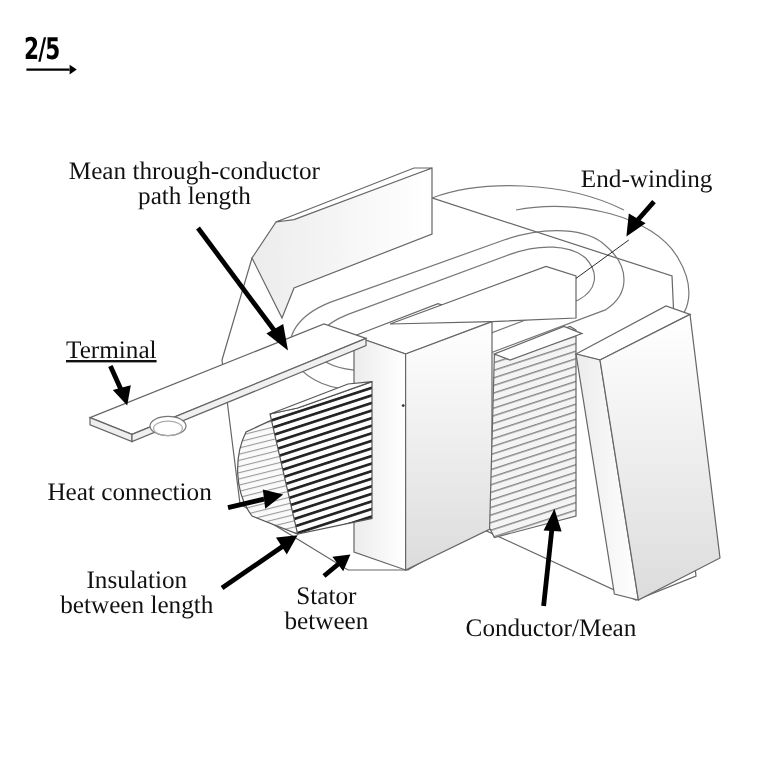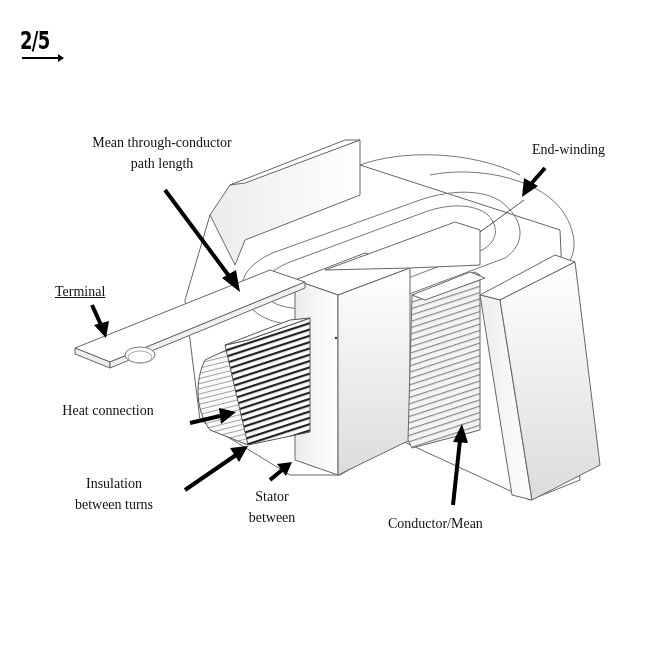--- a/index.html
+++ b/index.html
@@ -6,21 +6,21 @@
     body { width: 650px; height: 650px; position: relative; overflow: hidden; }
     .page-counter {
       position: absolute; left: 20px; top: 26px;
       font-family: "DejaVu Sans", sans-serif; font-weight: bold;
       font-size: 25px; letter-spacing: -1px; color: #000;
       transform: scaleX(0.72); transform-origin: left top;
     }
     .lbl {
       position: absolute;
       font-family: "Liberation Serif", serif;
-      font-size: 14px; color: #111; line-height: 21px;
+      font-size: 21px; color: #111; line-height: 21px;
       text-align: center; white-space: nowrap;
     }
     svg.diagram { position: absolute; left: 0; top: 0; }
   </style>
 </head>
 <body>
 
 <div class="page-counter">2/5</div>
 
 <svg class="diagram" width="650" height="650" viewBox="0 0 650 650">
@@ -138,35 +138,35 @@
       <polygon points="462,424 453,442 468,443"></polygon>
     </g>
   </g>
 </svg>
 
 <div class="lbl" style="left:52px; top:132px; width:220px;">
   <div>Mean through-conductor</div>
   <div>path length</div>
 </div>
 
-<div class="lbl" style="left:484px; top:139px;margin-left:48px;">
+<div class="lbl" style="left:484px; top:139px;">
   <span>End-winding</span>
 </div>
 
 <div class="lbl" style="left:55px; top:281px;text-decoration:underline;">
   <span>Terminal</span>
 </div>
 
 <div class="lbl" style="left:38px; top:400px; width:140px;">
   <div>Heat connection</div>
 </div>
 
 <div class="lbl" style="left:50px; top:473px; width:128px;">
   <div>Insulation</div>
-  <div>between turns</div>
+  <div>between length</div>
 </div>
 
 <div class="lbl" style="left:236px; top:486px; width:72px;">
   <div>Stator</div>
   <div>between</div>
 </div>
 
 <div class="lbl" style="left:388px; top:513px;">
   <span>Conductor/Mean</span>
 </div>

